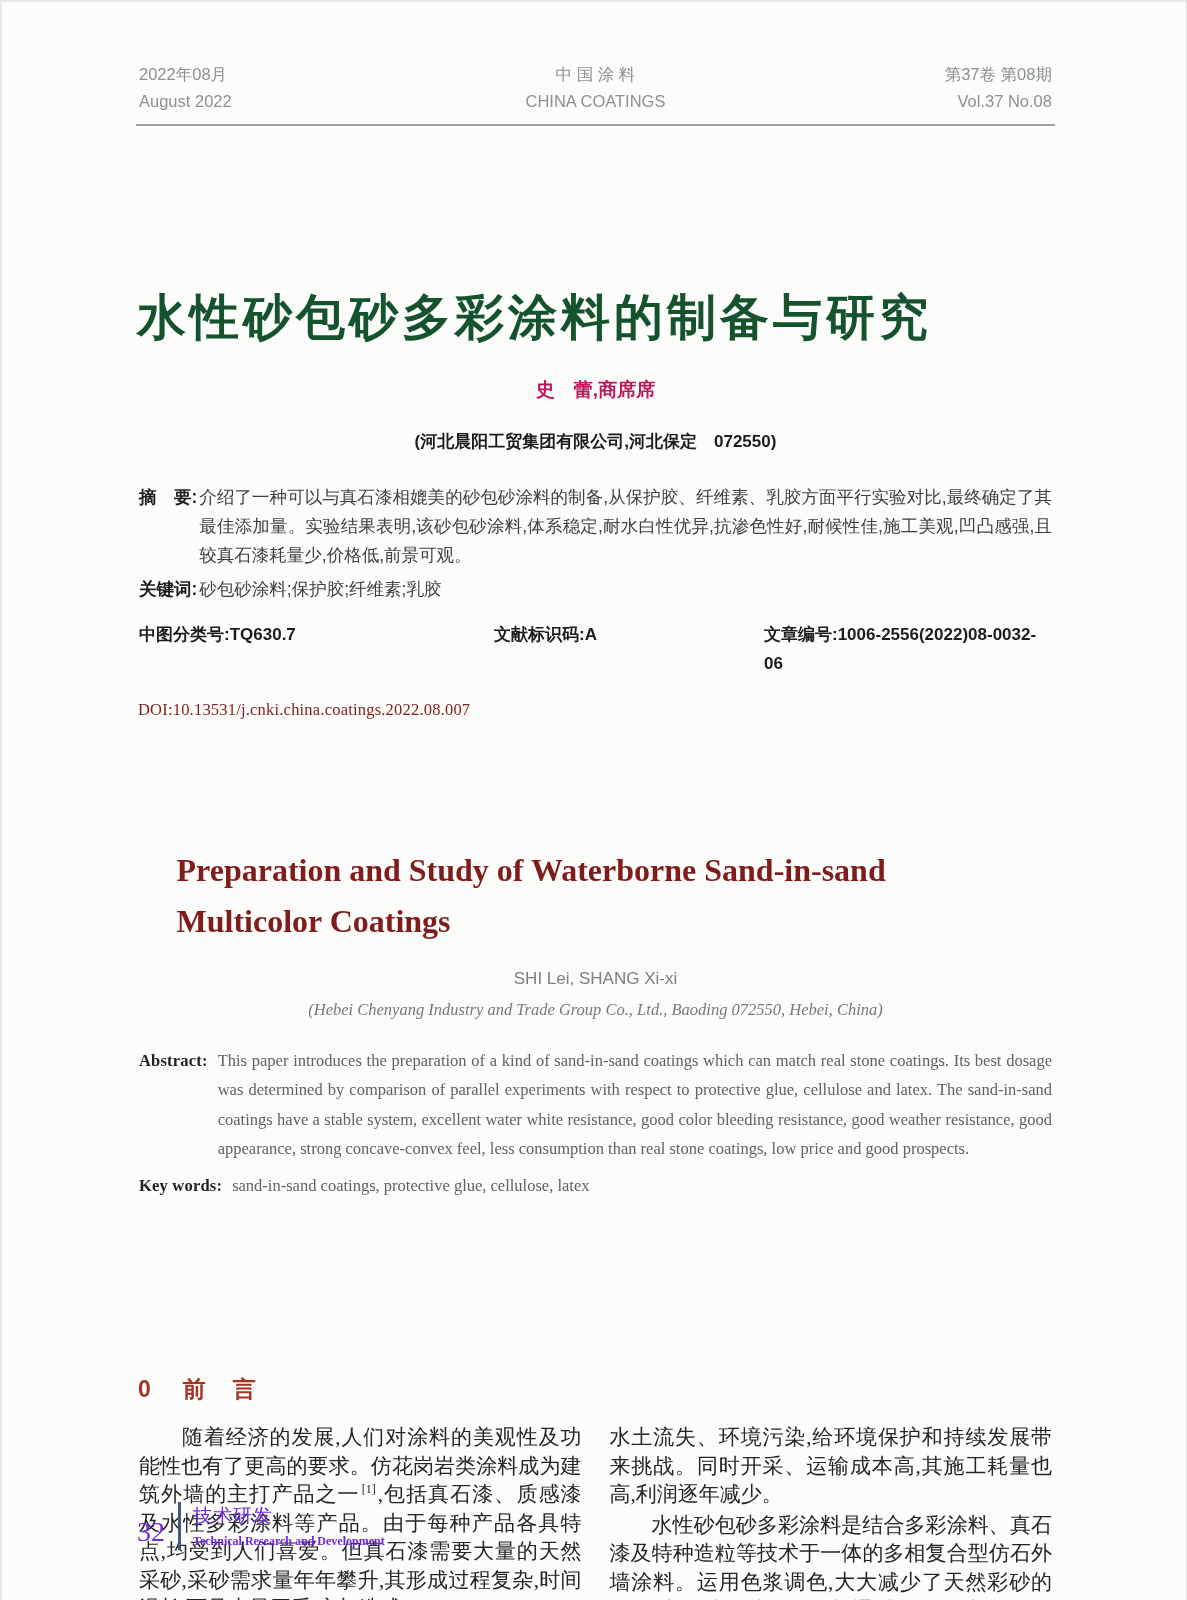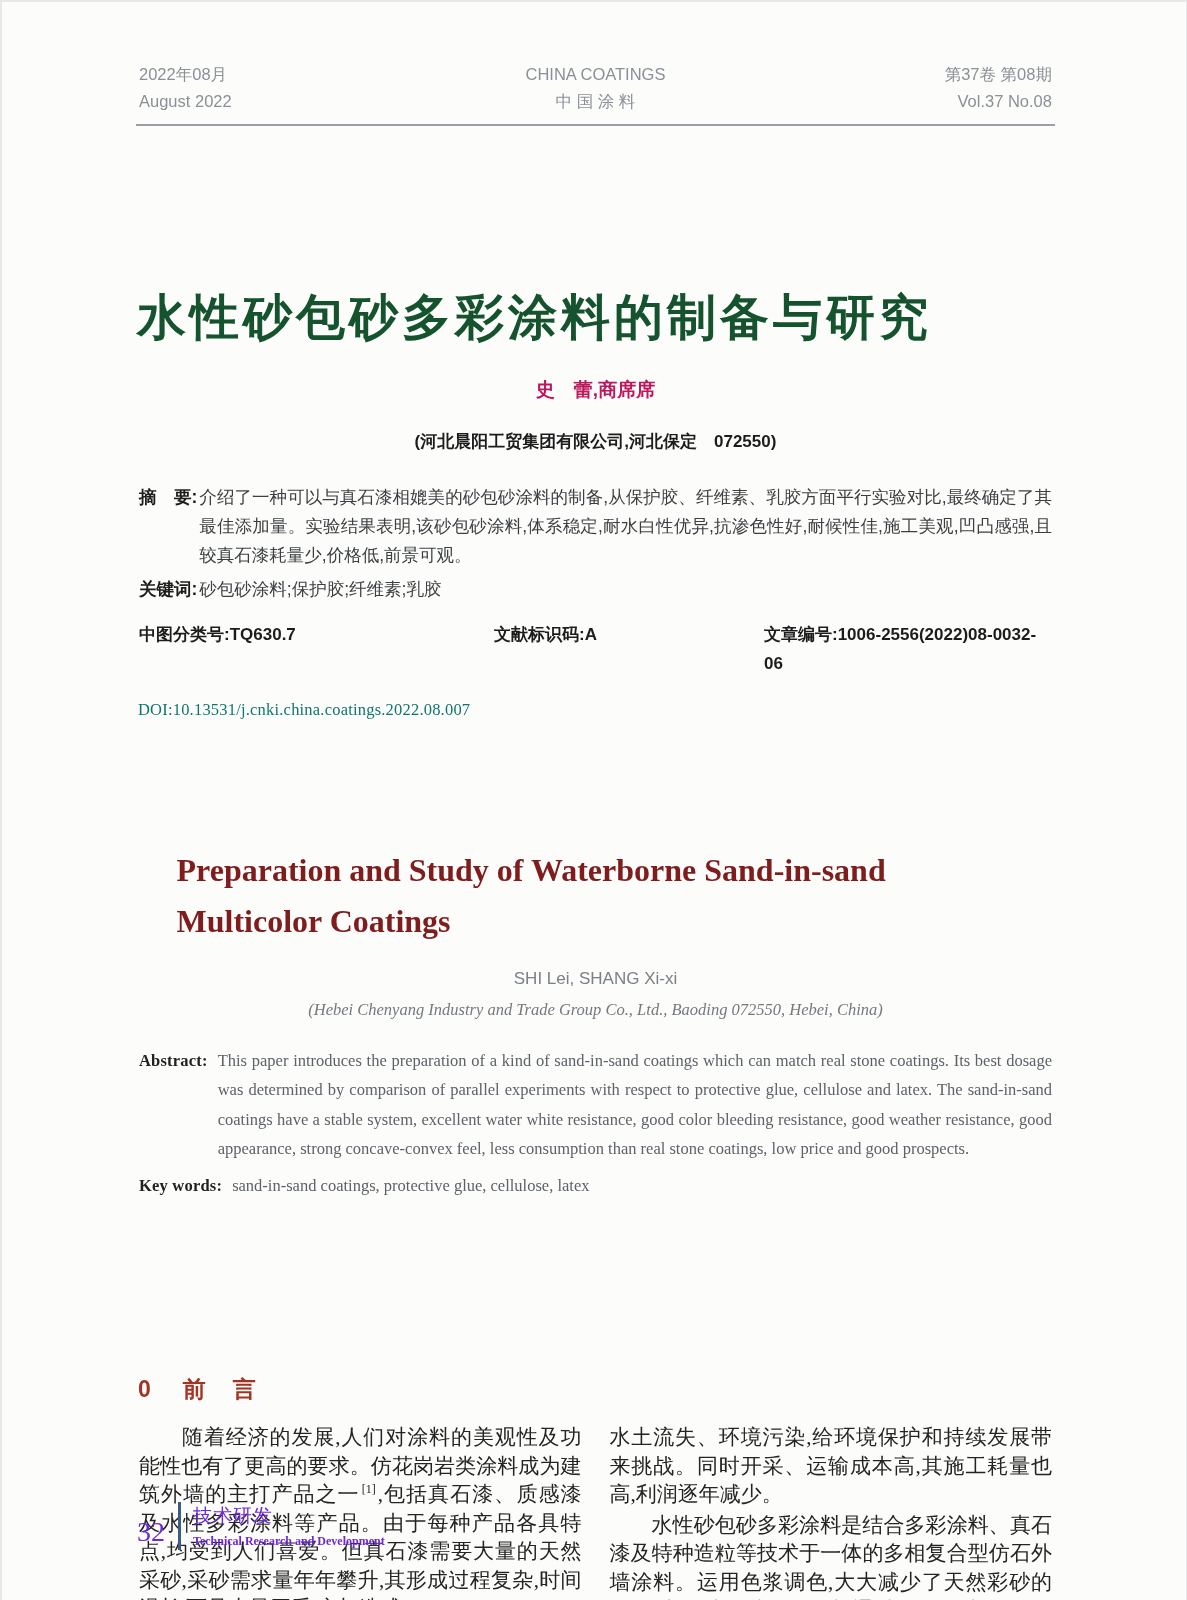--- a/index.html
+++ b/index.html
@@ -52,21 +52,21 @@
   .clc-row {
     display: flex; margin-top: 12px;
     font-size: 17px; color: #1c1c1c; font-weight: 700;
   }
   .clc-row .c1 { width: 355px; }
   .clc-row .c2 { width: 270px; }
   .clc-row .c3 { flex: 1; }
   .doi-line {
     margin-top: 14px;
     font-family: "Liberation Serif", serif;
-    font-size: 16.5px; color: #0f766e; letter-spacing: .2px;
+    font-size: 16.5px; color: #7f1d1d; letter-spacing: .2px;
   }
 
   
   .title-en {
     margin-top: 118px;
     text-align: left;
     font-family: "Liberation Serif", serif;
     font-size: 32px; font-weight: 700; line-height: 1.6;
     color: #7f1d1d;
     max-width: 840px; margin-left: auto; margin-right: auto;
@@ -135,22 +135,22 @@
 
 <div class="page">
   <div class="content">
 
     <div class="jheader">
       <div class="cell left">
         <div>2022年08月</div>
         <div>August 2022</div>
       </div>
       <div class="cell mid">
+        <div>中 国 涂 料</div>
         <div>CHINA COATINGS</div>
-        <div>中 国 涂 料</div>
       </div>
       <div class="cell right">
         <div>第37卷 第08期</div>
         <div>Vol.37  No.08</div>
       </div>
     </div>
 
     <h1 class="title-cn">水性砂包砂多彩涂料的制备与研究</h1>
     <div class="authors-cn">史　蕾,商席席</div>
     <div class="affiliation-cn">(河北晨阳工贸集团有限公司,河北保定　072550)</div>

